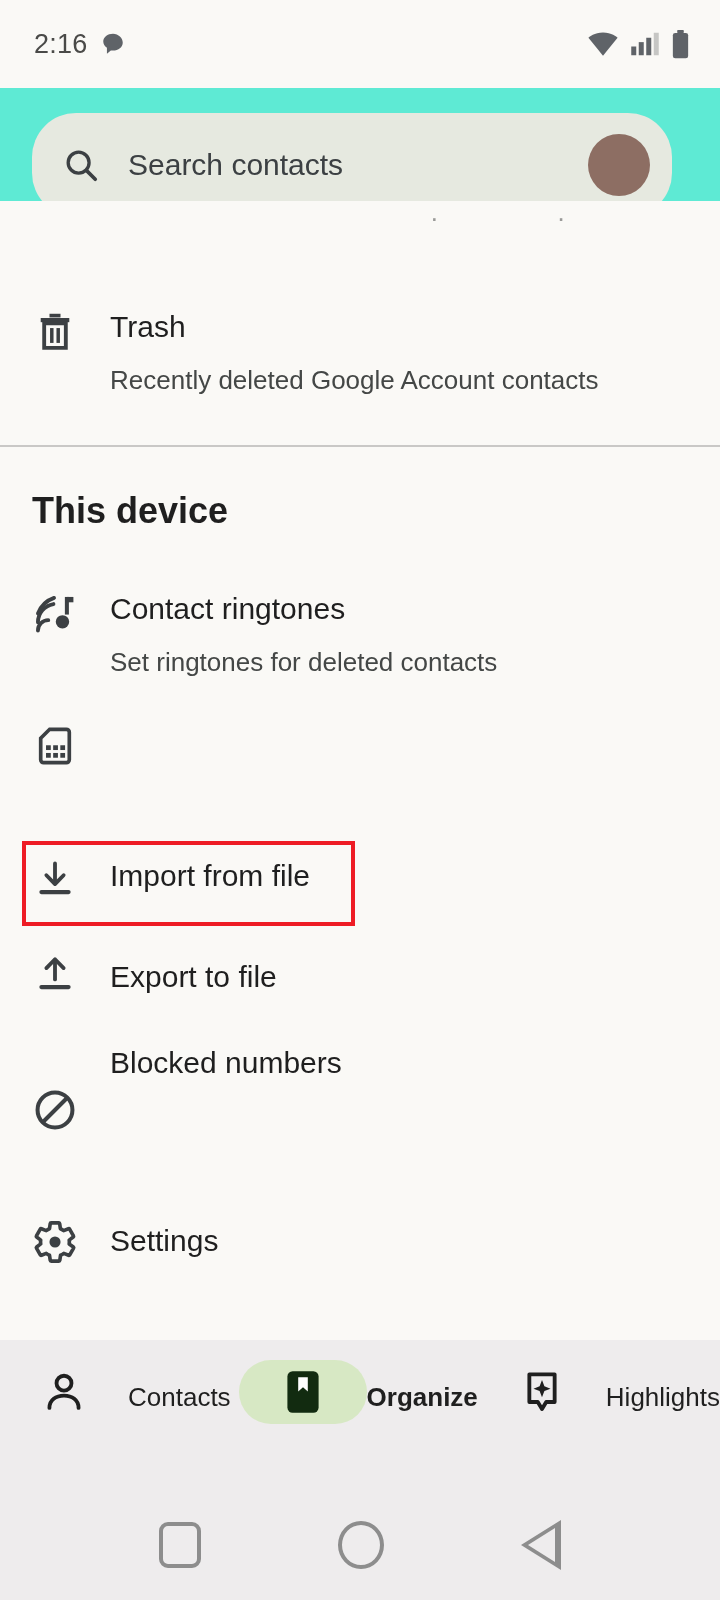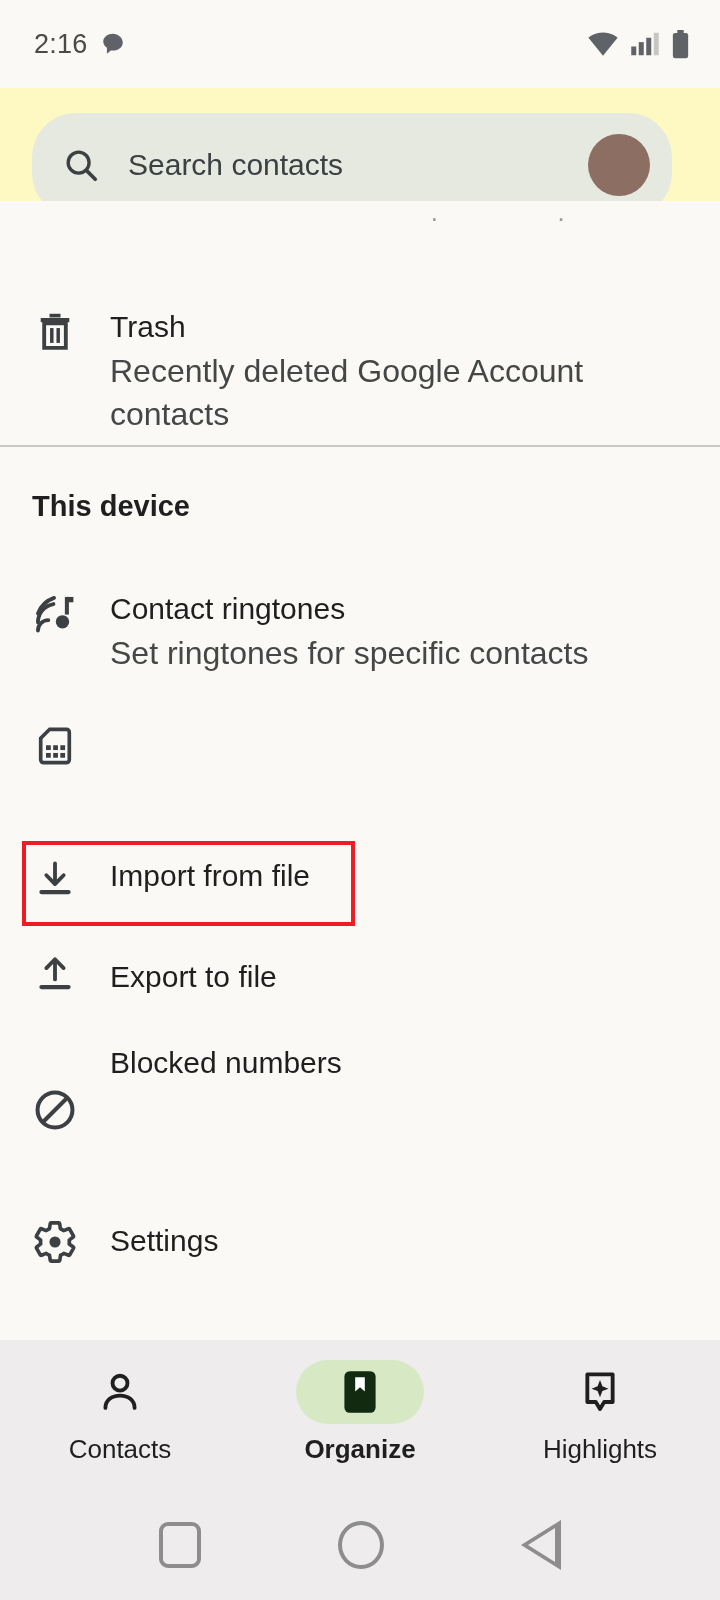--- a/index.html
+++ b/index.html
@@ -3,21 +3,21 @@
 <meta charset="utf-8">
 <style>
   * { margin:0; padding:0; box-sizing:border-box; }
   html, body {
     width:720px; height:1600px;
     background:#faf9f6;
     font-family:"Liberation Sans", sans-serif;
     -webkit-font-smoothing:antialiased;
     overflow:hidden;
   }
-  #screen { position:relative; width:720px; height:1600px; background:#fef9c3; overflow:hidden; }
+  #screen { position:relative; width:720px; height:1600px; background:#5eead4; overflow:hidden; }
 
   
   .statusbar {
     position:absolute; top:0; left:0; width:720px; height:88px;
     display:flex; align-items:center; justify-content:space-between;
     padding:0 30px 0 34px; background:#faf9f6;
   }
   .sb-left { display:flex; align-items:center; gap:13px; }
   .sb-clock { font-size:27px; color:#4a4a48; letter-spacing:.2px; }
   .sb-right { display:flex; align-items:center; gap:11px; }
@@ -36,47 +36,47 @@
   }
   .avatar { width:62px; height:62px; border-radius:50%; background:#8d6e63; flex:none; }
 
   
   .content { position:absolute; top:201px; left:0; width:720px; height:1139px; background:#faf9f6; }
 
   .row { position:absolute; left:0; width:720px; display:flex; }
   .row-ic { width:110px; flex:none; display:flex; justify-content:center; padding-top:2px; }
   .row-tx { flex:1; padding-right:34px; }
   .row-title { font-size:30px; color:#1f1f1f; line-height:1.32; }
-  .row-sub { font-size:32px; color:#444746; line-height:1.36; margin-top:3px; }
+  .row-sub { font-size:26px; color:#444746; line-height:1.36; margin-top:16px; }
 
   .clipped-row { position:absolute; top:0; left:0; width:720px; height:66px; overflow:hidden; }
   .clipped-row .ghost {
     position:absolute; top:-30px; left:110px; font-size:30px;
     color:#444746; line-height:1.36;
   }
   .clipped-dots { position:absolute; top:2px; left:430px; font-size:26px; color:#9a9a98; letter-spacing:118px; }
 
   .divider { position:absolute; left:0; width:720px; height:2px; background:#c9c8c6; }
 
   .section-hd {
-    position:absolute; left:32px; font-size:29px; color:#1f1f1f; font-weight:600;
+    position:absolute; left:32px; font-size:36px; color:#1f1f1f; font-weight:600;
   }
 
   
   .hl-box {
     position:absolute; border:4px solid #ee1c25; background:transparent;
     pointer-events:none;
   }
 
   
   .botnav {
     position:absolute; left:0; top:1340px; width:720px; height:150px;
     background:#eeeced; display:flex; align-items:flex-start;
   }
-  .navitem { flex:1; display:flex; flex-direction:column; align-items:center; padding-top:20px; }
+  .navitem { flex:1; display:flex; flex-direction:row; align-items:center; padding-top:20px; }
   .navpill {
     width:128px; height:64px; border-radius:32px;
     display:flex; align-items:center; justify-content:center;
   }
   .navpill.active { background:#d7e8c4; }
   .navlabel { margin-top:10px; font-size:26px; color:#1f1f1f; }
   .navlabel.active { font-weight:700; }
 
   
   .sysnav {
@@ -163,21 +163,21 @@
           <path d="M18.2 3.1v9.2" stroke="#3c4043" stroke-width="2.1" fill="none"></path>
           <path d="M18.2 3.1h3.4v2.8h-3.4z" fill="#3c4043"></path>
           <circle cx="15.9" cy="16.1" r="3.5" fill="#3c4043"></circle>
           <path d="M3.1 20.6a5.4 5.4 0 0 1 5.4-5.4" fill="none" stroke="#3c4043" stroke-width="2" stroke-linecap="round"></path>
           <path d="M3.1 16.3a9.7 9.7 0 0 1 8.1-9.5" fill="none" stroke="#3c4043" stroke-width="2" stroke-linecap="round"></path>
           <path d="M3.1 11.7a14 14 0 0 1 8.4-8.1" fill="none" stroke="#3c4043" stroke-width="2" stroke-linecap="round"></path>
         </svg>
       </div>
       <div class="row-tx">
         <div class="row-title">Contact ringtones</div>
-        <div class="row-sub">Set ringtones for specific contacts</div>
+        <div class="row-sub">Set ringtones for deleted contacts</div>
       </div>
     </div>
 
     <div class="row" style="top:521px;">
       <div class="row-ic">
         <svg width="44" height="44" viewBox="0 0 24 24">
           <path d="M9.1 2.9h9.1c.9 0 1.6.7 1.6 1.6v15c0 .9-.7 1.6-1.6 1.6H5.8c-.9 0-1.6-.7-1.6-1.6V7.8L9.1 2.9z" fill="none" stroke="#3c4043" stroke-width="2"></path>
           <rect x="7.1" y="11.6" width="2.6" height="2.6" fill="#3c4043"></rect>
           <rect x="11.0" y="11.6" width="2.6" height="2.6" fill="#3c4043"></rect>
           <rect x="14.9" y="11.6" width="2.6" height="2.6" fill="#3c4043"></rect>

